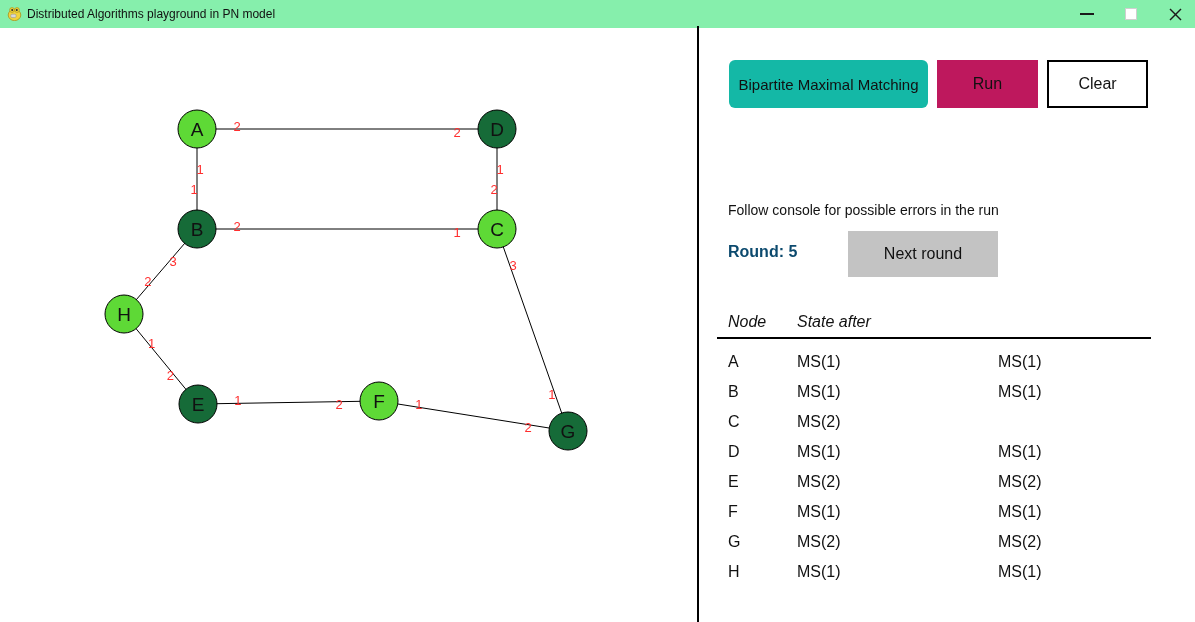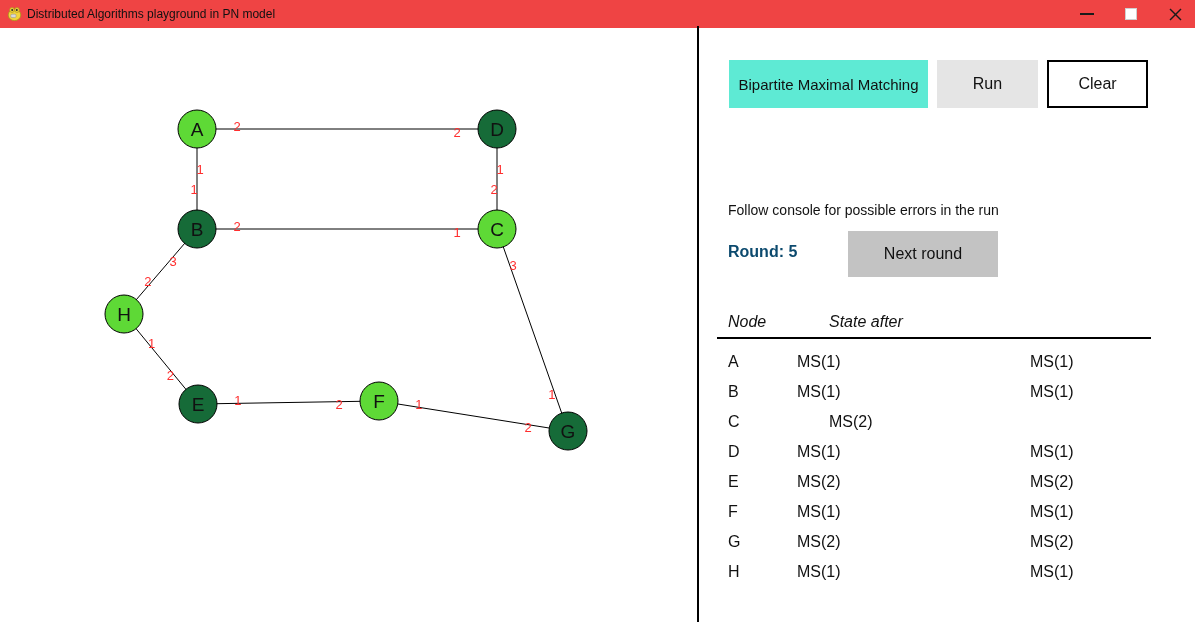--- a/index.html
+++ b/index.html
@@ -1,21 +1,21 @@
 <!DOCTYPE html>
 <html><head>
 <meta charset="utf-8">
 <style>
   html,body{margin:0;padding:0;}
   body{
     width:1195px;height:622px;position:relative;background:#ffffff;
     font-family:"Liberation Sans",sans-serif;color:#1a1a1a;overflow:hidden;
   }
   
-  .titlebar{position:absolute;left:0;top:0;width:1195px;height:28px;background:#ef4444;}
+  .titlebar{position:absolute;left:0;top:0;width:1195px;height:28px;background:#86efac;}
   .app-icon{position:absolute;left:7px;top:6px;width:15px;height:15px;}
   .app-title{position:absolute;left:27px;top:7px;font-size:12px;color:#111;white-space:nowrap;}
   .winbtn{position:absolute;top:0;width:30px;height:28px;display:flex;align-items:center;justify-content:center;cursor:default;}
   .btn-min{left:1072px;}
   .btn-max{left:1116px;}
   .btn-close{left:1160px;}
   .min-glyph{width:14px;height:0;border-top:2px solid #1a1a1a;}
   .max-glyph{width:10px;height:10px;border:1.5px solid #cfcfcf;background:#fff;}
   
   .v-divider{position:absolute;left:697px;top:26px;width:2px;height:596px;background:#000;}
@@ -31,21 +31,21 @@
   .console-hint{position:absolute;left:728px;top:202px;font-size:14px;color:#111;white-space:nowrap;text-align:center;}
   .round-label{position:absolute;left:728px;top:243px;font-size:16px;color:#0c4a6e;font-weight:bold;}
   .btn-next{position:absolute;left:848px;top:231px;width:150px;height:46px;background:#c3c3c3;}
   
   .thead{position:absolute;left:728px;top:313px;width:432px;display:flex;font-size:16px;color:#111;font-style:italic;}
   .hline{position:absolute;left:717px;top:337px;width:434px;height:2px;background:#000;}
   #table-rows{position:absolute;left:728px;top:347px;width:432px;}
   .trow{display:flex;height:30px;align-items:center;font-size:16px;color:#111;}
   .tcell-node{width:69px;}
   .tcell-before{width:201px;}
-  .tcell-after{flex:1;margin-left:32px;}
+  .tcell-after{flex:1;}
 </style>
 </head>
 <body>
 
 <div class="titlebar">
   <span class="app-icon">
     <svg width="15" height="15" viewBox="0 0 15 15">
       <ellipse cx="7.5" cy="9" rx="6.3" ry="5.6" fill="#f2d43c" stroke="#a9921c" stroke-width="0.8"></ellipse>
       <circle cx="5" cy="4" r="2.4" fill="#f2d43c" stroke="#a9921c" stroke-width="0.7"></circle>
       <circle cx="10" cy="4" r="2.4" fill="#f2d43c" stroke="#a9921c" stroke-width="0.7"></circle>
@@ -110,22 +110,22 @@
     <circle cx="379" cy="401" r="19" fill="#5ed936" stroke="#000" stroke-width="1"></circle>
     <text x="379" y="401" fill="#111" font-size="19" text-anchor="middle" dy="0.35em">F</text>
     <circle cx="568" cy="431" r="19" fill="#166b38" stroke="#000" stroke-width="1"></circle>
     <text x="568" y="431" fill="#111" font-size="19" text-anchor="middle" dy="0.35em">G</text>
     <circle cx="124" cy="314" r="19" fill="#5ed936" stroke="#000" stroke-width="1"></circle>
     <text x="124" y="314" fill="#111" font-size="19" text-anchor="middle" dy="0.35em">H</text>
   </svg>
 
 <div class="v-divider"></div>
 
-<div class="algo-label" style="background: #5eead4;">Bipartite Maximal Matching</div>
-<div class="btn btn-run" style="background: #e5e5e5;">Run</div>
+<div class="algo-label" style="background: #14b8a6; border-radius: 6px;">Bipartite Maximal Matching</div>
+<div class="btn btn-run" style="background: #be185d;">Run</div>
 <div class="btn btn-clear">Clear</div>
 <div class="console-hint">Follow console for possible errors in the run</div>
 <div class="round-label">Round: 5</div>
 <div class="btn btn-next" style="background: rgb(195, 195, 195); text-align: center;">Next round</div>
 
 <div class="thead">
   <span class="tcell-node">Node</span>
   <span class="tcell-after">State after</span>
 </div>
 <div class="hline"></div>

